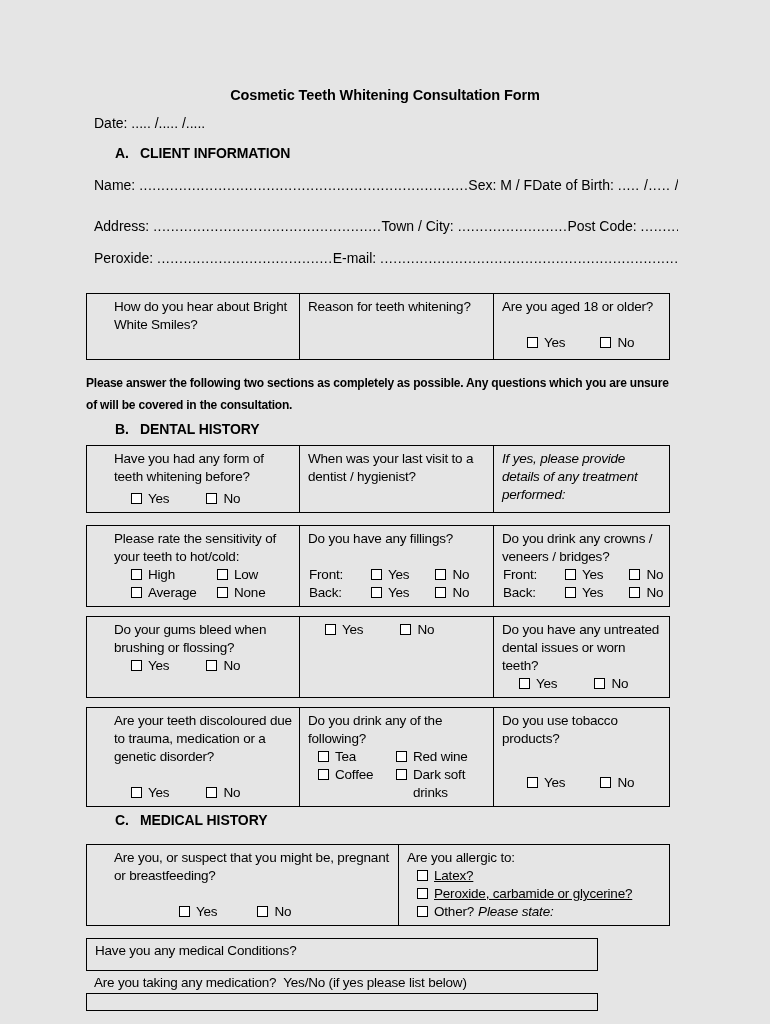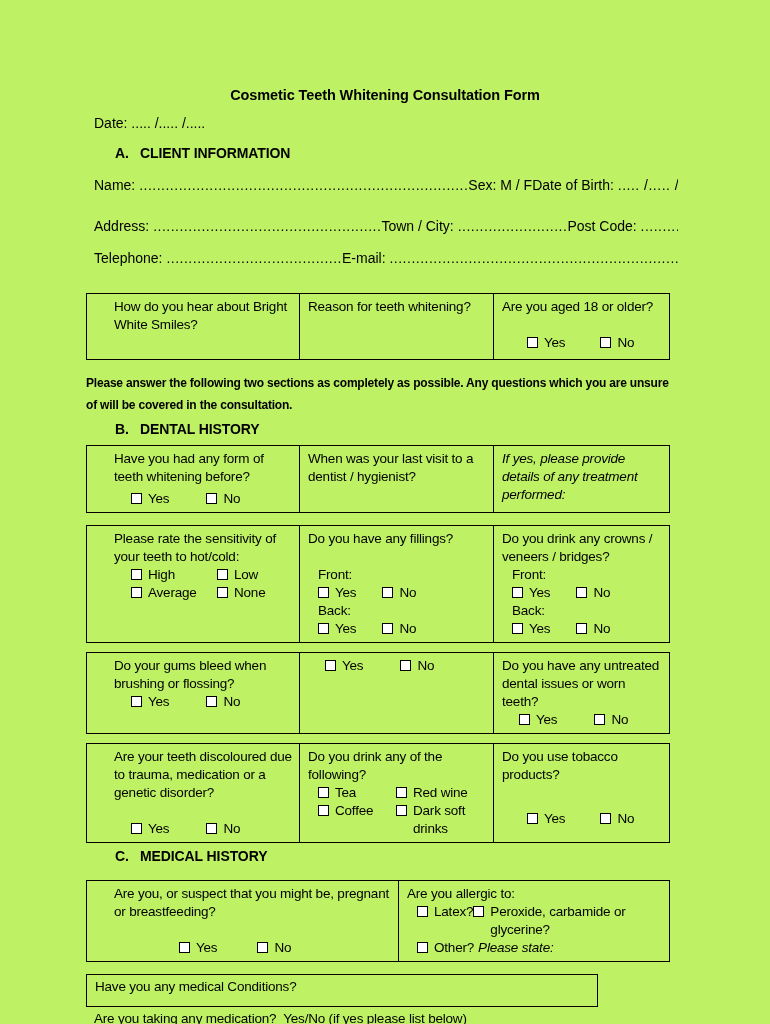--- a/index.html
+++ b/index.html
@@ -1,19 +1,19 @@
 <!DOCTYPE html>
 <html><head>
 <meta charset="utf-8">
 <style>
   html,body{margin:0;padding:0;background:#fff;}
   .page{
     position:relative;
     width:770px;height:1024px;
-    background:#bef264;color:#000;
+    background:#e5e5e5;color:#000;
     font-family:"Liberation Sans", sans-serif;
     font-size:14px;
     box-sizing:border-box;
     padding-top:88px;
     overflow:hidden;
   }
   .title{
     font-weight:bold;font-size:14.5px;line-height:15px;
     text-align:center;margin:0 0 12px 0;letter-spacing:-0.1px;
   }
@@ -69,25 +69,25 @@
   }
   .opts{display:flex;}
   .yn{gap:37px;padding-left:17px;}
   .yn-wide{gap:35px;padding-left:25px;}
   .yn-bottom{margin-top:auto;}
   .yn-18{margin-top:18px;}
   .yn-28{margin-top:26px;}
   .yn-preg{gap:40px;padding-left:65px;margin-top:auto;}
   .grid2{display:grid;grid-template-columns:86px auto;padding-left:17px;}
   .drinks{display:grid;grid-template-columns:78px 106px;margin-left:10px;}
-  .fbrow{display:flex;margin-left:10px;flex-direction:column;}
+  .fbrow{display:flex;margin-left:1px;}
   .fbrow .fblabel{width:62px;flex:none;}
   .fbrow .opts{gap:26px;}
   .mt18{margin-top:18px;}
-  .optcol{display:flex;margin-left:10px;}
+  .optcol{display:flex;flex-direction:column;margin-left:10px;text-decoration:underline;}
   .other{margin-left:10px;}
   .other .it{margin-left:4px;}
   
   .wbox{
     width:512px;box-sizing:border-box;border:1.2px solid #000;
     font-size:13.5px;letter-spacing:-0.2px;line-height:18px;
   }
   .condbox{min-height:33px;margin-top:12px;padding:3px 8px;}
   .medline{margin:3px 0 2px 8px;font-size:13.5px;letter-spacing:-0.2px;line-height:17px;white-space:pre-wrap;}
   .emptybox{height:18px;}
@@ -114,21 +114,21 @@
       <span class="seg"><span>Date of Birth:</span>&nbsp;<span class="dots">..... /..... /.....</span></span>
     </div>
 
     <div class="cline">
       <span class="seg"><span>Address:</span>&nbsp;<span class="dots">....................................................</span></span>
       <span class="seg"><span>Town / City:</span>&nbsp;<span class="dots">.........................</span></span>
       <span class="seg"><span>Post Code:</span>&nbsp;<span class="dots">....................</span></span>
     </div>
 
     <div class="cline">
-      <span class="seg"><span>Telephone:</span>&nbsp;<span class="dots">........................................</span></span>
+      <span class="seg"><span>Peroxide:</span>&nbsp;<span class="dots">........................................</span></span>
       <span class="seg"><span>E-mail:</span>&nbsp;<span class="dots">................................................................................</span></span>
     </div>
 
     <div class="tbl t1">
       <div class="cell c1">
         <span>How do you hear about Bright White Smiles?</span>
       </div>
       <div class="cell c2">
         <span>Reason for teeth whitening?</span>
       </div>

